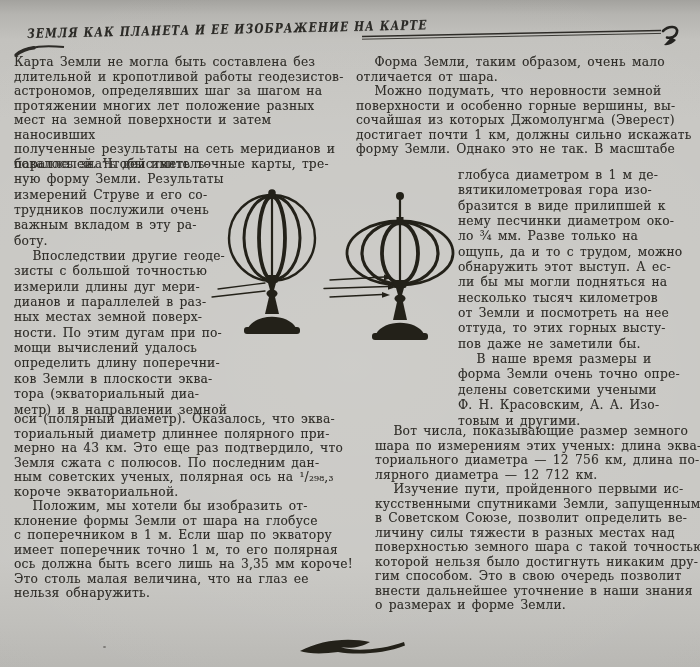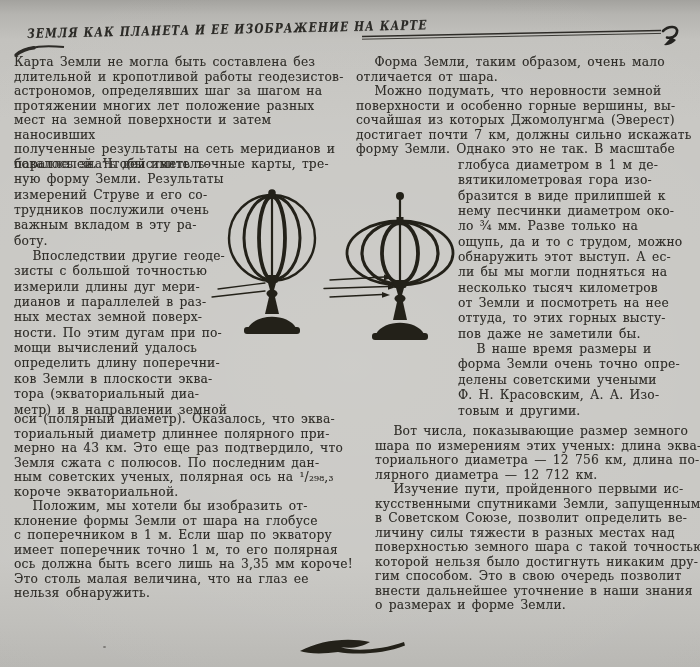--- a/index.html
+++ b/index.html
@@ -90,23 +90,23 @@
 имеет поперечник точно 1 м, то его полярная
 ось должна быть всего лишь на 3,35 мм короче!
 Это столь малая величина, что на глаз ее
 нельзя обнаружить.</div>
 
   <div class="txt" style="left:356px;top:55px;width:338px">   Форма Земли, таким образом, очень мало
 отличается от шара.
    Можно подумать, что неровности земной
 поверхности и особенно горные вершины, вы-
 сочайшая из которых Джомолунгма (Эверест)
-достигает почти 7 км, должны сильно искажать
+достигает почти 1 км, должны сильно искажать
 форму Земли. Однако это не так. В масштабе</div>
-  <div class="txt narrow" style="left:458px;top:158px;width:236px">глобуса диаметром в 1 м де-
+  <div class="txt narrow" style="left:458px;top:168px;width:236px">глобуса диаметром в 1 м де-
 вятикилометровая гора изо-
 бразится в виде прилипшей к
 нему песчинки диаметром око-
 ло ¾ мм. Разве только на
 ощупь, да и то с трудом, можно
 обнаружить этот выступ. А ес-
 ли бы мы могли подняться на
 несколько тысяч километров
 от Земли и посмотреть на нее
 оттуда, то этих горных высту-

